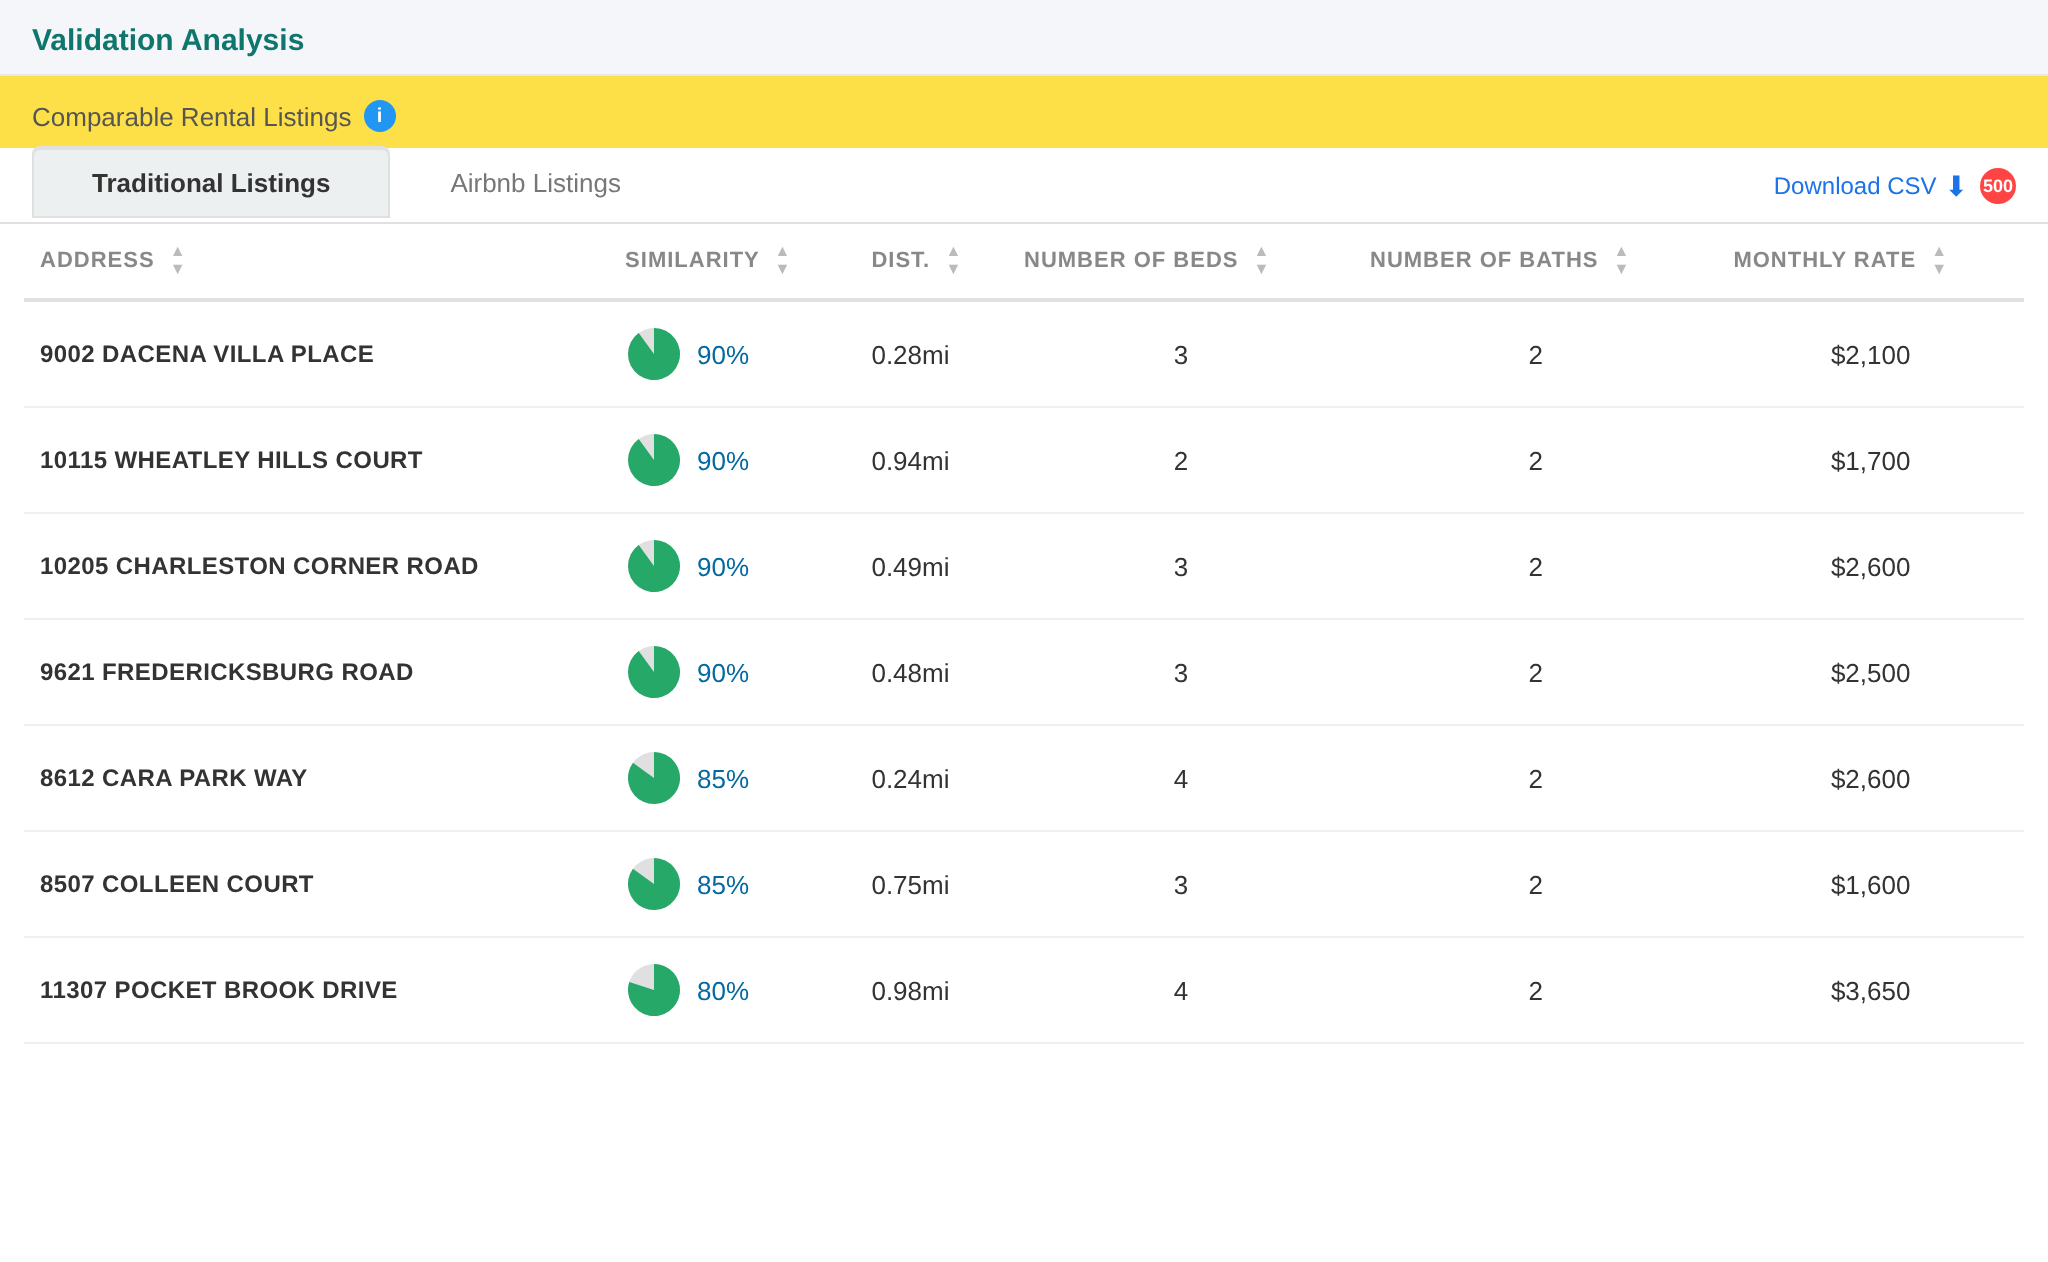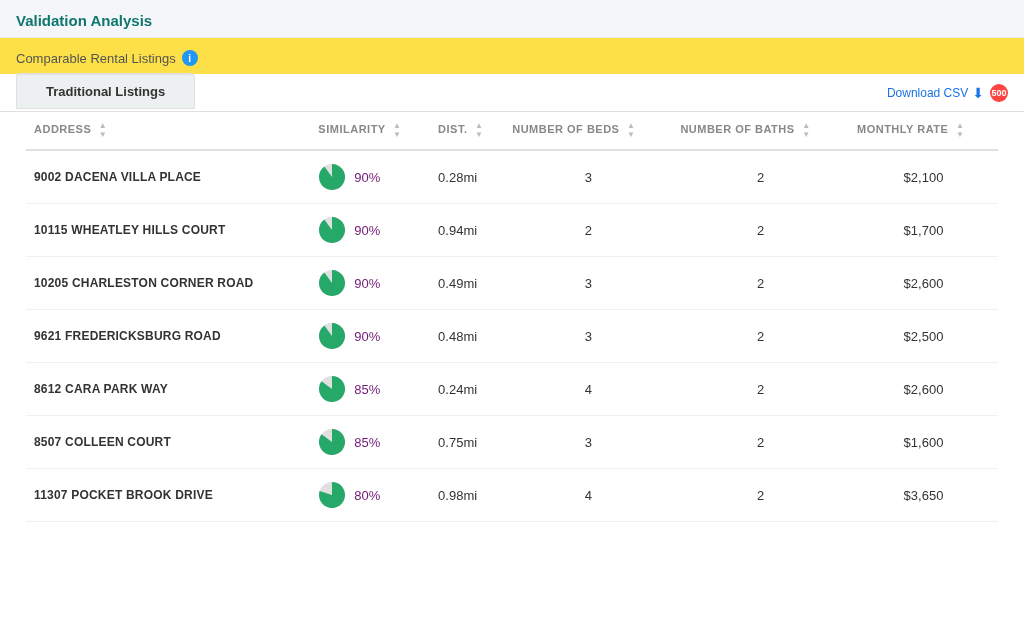--- a/index.html
+++ b/index.html
@@ -107,21 +107,21 @@
       border-radius: 50%;
       width: 18px;
       height: 18px;
       display: inline-flex;
       align-items: center;
       justify-content: center;
       margin-left: 2px;
     }
     .table-container {
       background: #fff;
-      padding: 0 26px;
+      padding: 0 12px;
     }
     table {
       width: 100%;
       border-collapse: collapse;
     }
     thead tr {
       border-bottom: 2px solid #e0e0e0;
     }
     thead th {
       padding: 10px 8px;
@@ -167,21 +167,21 @@
       align-items: center;
       gap: 8px;
     }
     .pie-chart {
       width: 28px;
       height: 28px;
       flex-shrink: 0;
     }
     .sim-pct {
       font-size: 13px;
-      color: #701a75;
+      color: #0369a1;
     }
     .pagination {
       display: flex;
       justify-content: center;
       align-items: center;
       gap: 4px;
       padding: 16px;
       background: #fff;
     }
   </style>
@@ -194,20 +194,21 @@
   </div>
 
   <div class="section-label">
     <span>Comparable Rental Listings</span>
     <span class="info-icon">i</span>
   </div>
 
   <div class="tabs-row">
     <div class="tabs-left">
       <button class="tab tab-traditional active">Traditional Listings</button>
+      <button class="tab tab-airbnb">Airbnb Listings</button>
     </div>
     <div class="download-csv">
       <span>Download CSV</span>
       <span class="download-icon">⬇</span>
       <span class="badge-500">500</span>
     </div>
   </div>
 
   <div class="table-container">
     <table>

